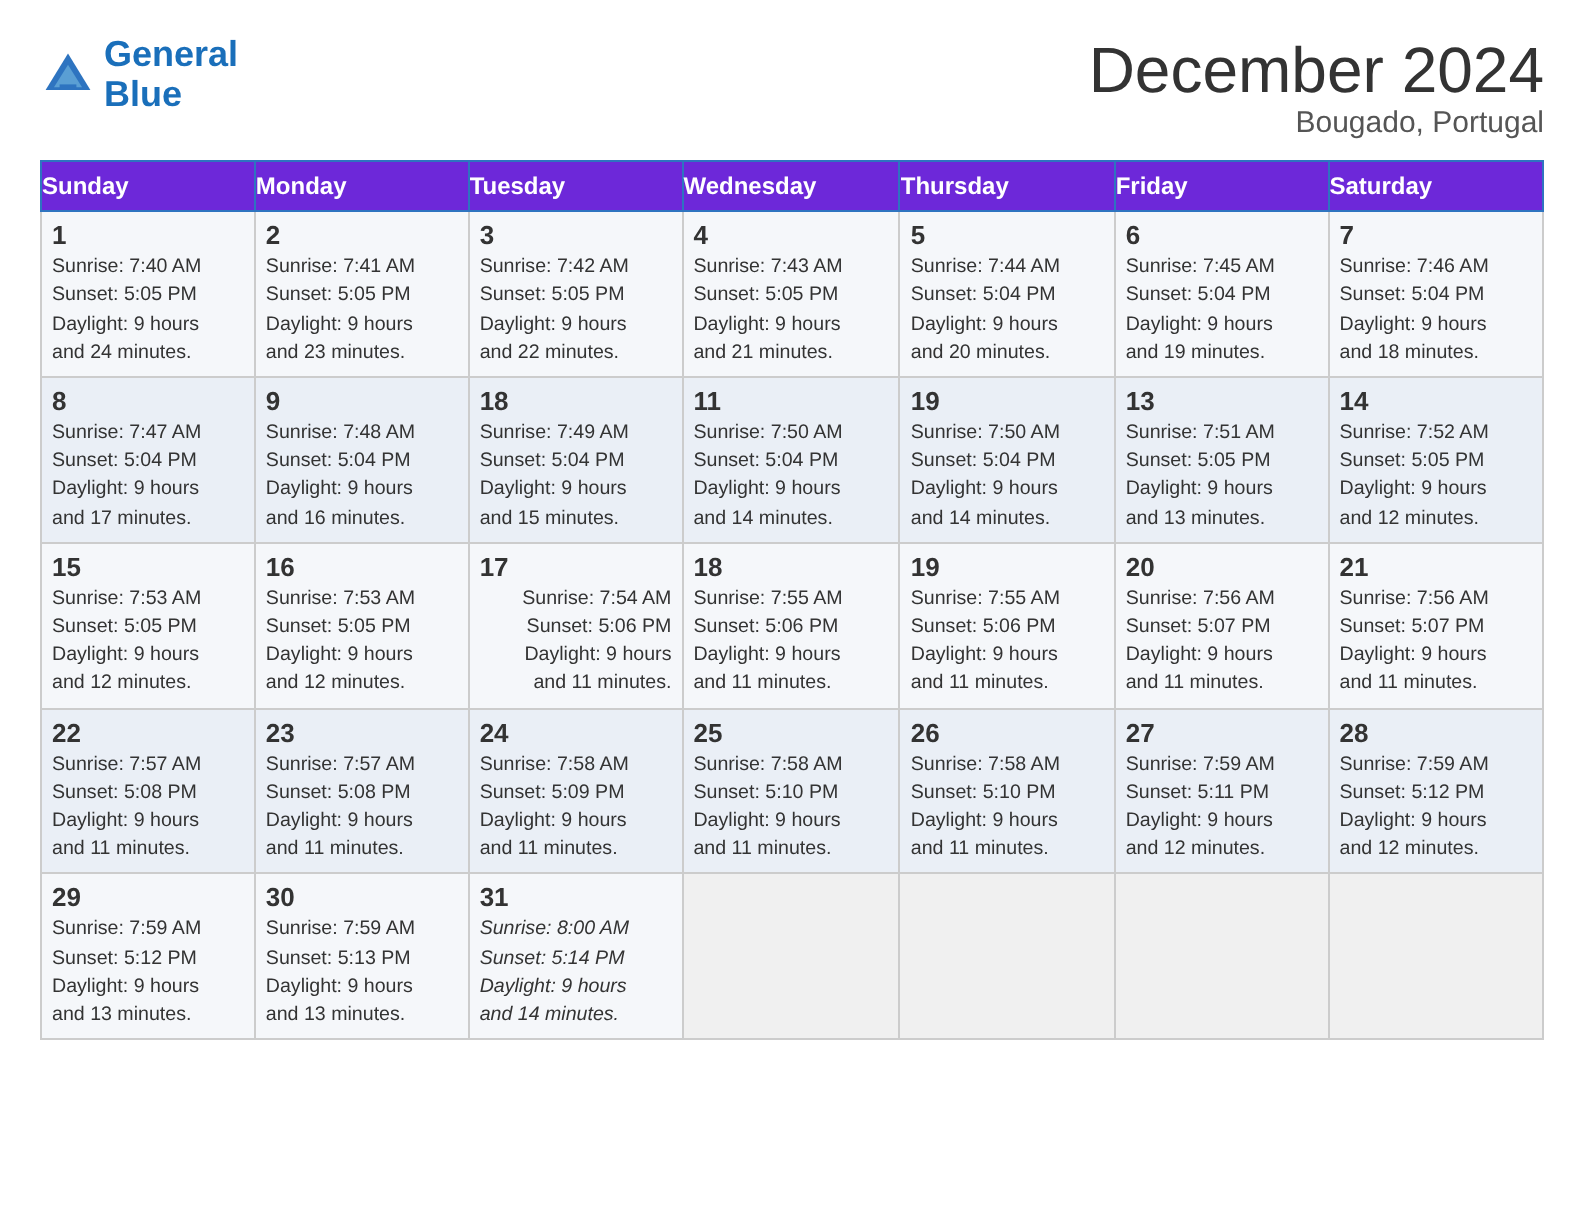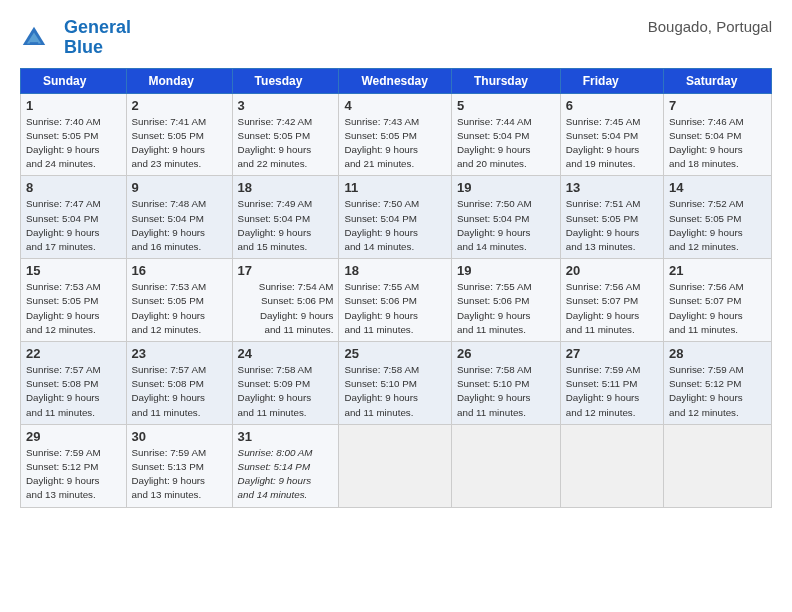--- a/index.html
+++ b/index.html
@@ -16,21 +16,21 @@
     }
     .header {
       display: flex;
       justify-content: space-between;
       align-items: flex-start;
       margin-bottom: 10px;
     }
     .logo {
       display: flex;
       align-items: center;
-      gap: 16px;
+      gap: 4px;
     }
     .logo-text {
       font-size: 18px;
       font-weight: bold;
       color: #333;
       line-height: 1.1;
     }
     .logo-text span {
       color: #1a6fba;
     }
@@ -50,24 +50,24 @@
     .subtitle {
       font-size: 15px;
       color: #555;
     }
     table {
       width: 100%;
       border-collapse: collapse;
       font-size: 10.5px;
     }
     thead tr th {
-      background-color: #1d4ed8;
+      background-color: #6d28d9;
       color: #fff;
       text-align: left;
-      padding: 5px 22px;
+      padding: 5px 0;
       font-size: 12px;
       font-weight: bold;
       border: 1px solid #2e74c0;
     }
     tbody tr td {
       border: 1px solid #ccc;
       vertical-align: top;
       padding: 4px 5px;
       height: 78px;
       width: 113px;
@@ -105,20 +105,21 @@
         <polygon points="20,4 36,30 4,30" fill="#2e74c0"></polygon>
         <polygon points="20,12 30,28 10,28" fill="#5a9fd4"></polygon>
         <rect x="14" y="26" width="12" height="4" fill="#2e74c0"></rect>
       </svg>
       <div>
         <div class="logo-text"><span>General</span></div>
         <div class="logo-text"><span>Blue</span></div>
       </div>
     </div>
     <div class="title-block">
+      <div class="month-title">December 2024</div>
       <div class="subtitle">Bougado, Portugal</div>
     </div>
   </div>
 
   <table>
     <thead>
       <tr>
         <th>Sunday</th>
         <th>Monday</th>
         <th>Tuesday</th>

